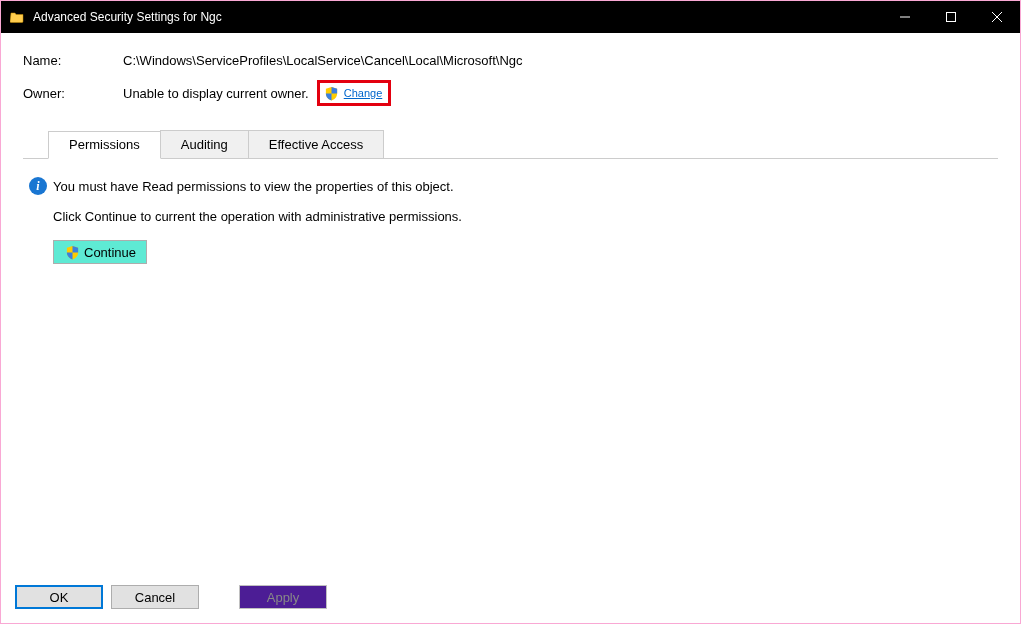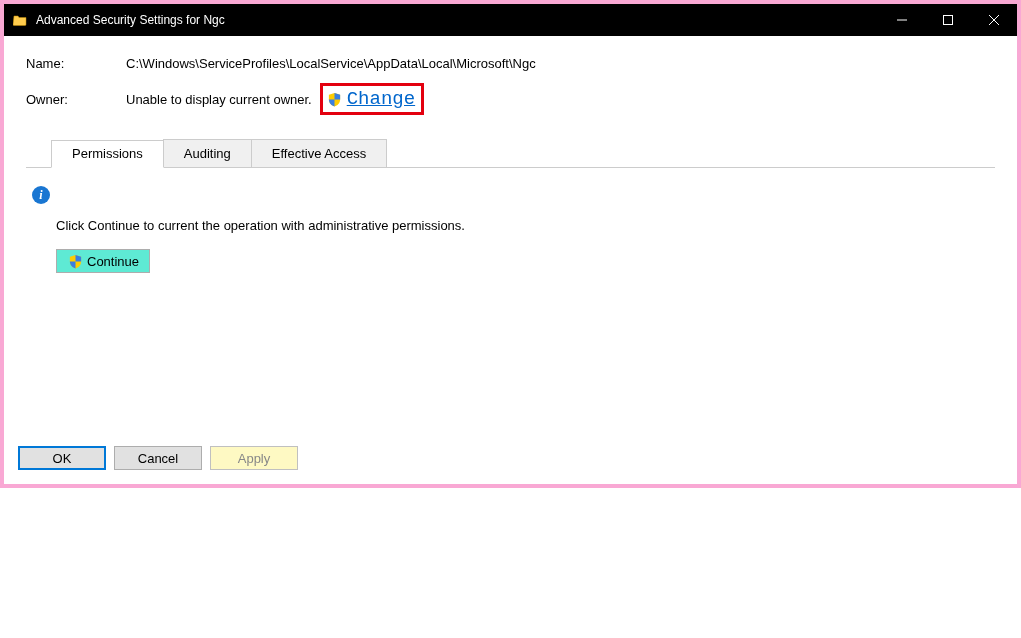--- a/index.html
+++ b/index.html
@@ -1,41 +1,41 @@
 <!DOCTYPE html>
 <html><head>
   <meta charset="utf-8">
   <style>
     * { margin: 0; padding: 0; box-sizing: border-box; font-family: "Segoe UI", Tahoma, sans-serif; }
     body { background: #fff; }
-    .window { width: 1021px; height: 488px; border: 4px solid #f9a8d4; display: flex; flex-direction: column; background: #fff; }
+    .window { width: 1021px; height: 624px; border: 1px solid #f9a8d4; display: flex; flex-direction: column; background: #fff; }
     .titlebar { height: 32px; background: #000; color: #fff; display: flex; align-items: center; padding-left: 8px; }
     .titlebar-icon { width: 16px; height: 16px; margin-right: 8px; display:flex;align-items:center;justify-content:center; }
     .titlebar-title { font-size: 12px; flex: 1; }
     .titlebar-controls { display: flex; height: 100%; }
     .titlebar-btn { width: 46px; height: 100%; display: flex; align-items: center; justify-content: center; color: #fff; cursor: pointer; }
     .content { padding: 20px 22px 0 22px; flex:1; display:flex; flex-direction:column; }
     .row { display: flex; align-items: center; margin-bottom: 12px; font-size: 13px; }
     .field-label { width: 100px; }
     .field-value { display: flex; align-items: center; gap: 8px; }
     .highlight-box { border: 3px solid #e3000f; padding: 2px 6px 2px 4px; display:flex; align-items:center; gap:4px;}
-    .link { color: #0066cc; text-decoration: underline; cursor: pointer; font-size: 19px; font-family: Liberation Mono, monospace; }
+    .link { color: #0066cc; text-decoration: underline; cursor: pointer; font-size: 11px; }
     .shield-mini { width: 16px; height: 16px; display:inline-flex;align-items:center;justify-content:center; }
     .tabs { display: flex; border-bottom: 1px solid #ccc; margin-top: 12px; position: relative; padding-left: 25px; }
     .tab { padding: 6px 20px; font-size: 13px; background: #f0f0f0; border: 1px solid #ccc; border-bottom: none; margin-right: -1px; cursor: pointer; position: relative; }
     .tab.active { background: #fff; border-bottom: 1px solid #fff; z-index:2; top: 1px; padding-top:5px;}
     .tab-body { padding: 18px 6px; font-size: 13px; flex:1; }
     .info-line { display: flex; align-items: center; gap: 6px; margin-bottom: 14px; }
     .info-icon { width: 18px; height: 18px; border-radius: 50%; background: #1976d2; color: #fff; display: flex; align-items: center; justify-content: center; font-size: 12px; font-style: italic; font-family: Georgia, serif; font-weight: bold; }
     .instr { margin-left: 24px; margin-bottom: 16px; }
     .btn { display:inline-flex; align-items:center; gap:4px; padding: 3px 10px; font-size: 13px; border: 1px solid #adadad; background: #5eead4; cursor: pointer; margin-left:24px;}
     .footer { padding: 10px 14px 14px; display:flex; gap:8px; border-top: none;}
     .footer-btn { width: 88px; height: 24px; font-size: 13px; border: 1px solid #adadad; background: #e1e1e1; cursor: pointer; }
     .footer-btn.default { border: 2px solid #0078d7; }
-    .footer-btn:disabled { color: #888; background: #fef9c3; border-color:#c0c0c0; cursor: default; }
+    .footer-btn:disabled { color: #888; background: #4c1d95; border-color:#c0c0c0; cursor: default; margin-left: 32px; }
     svg { display:block; }
   </style>
 </head>
 <body>
 
 <div class="window">
 
   <div class="titlebar">
     <span class="titlebar-icon">
       <svg width="14" height="14" viewBox="0 0 14 14">
@@ -60,21 +60,21 @@
             <line x1="10" y1="0" x2="0" y2="10" stroke="#fff" stroke-width="1"></line>
           </svg>
       </div>
     </div>
   </div>
 
   <div class="content">
 
     <div class="row">
       <div class="field-label">Name:</div>
-      <div class="field-value">C:\Windows\ServiceProfiles\LocalService\AppData\Local\Microsoft\Ngc</div>
+      <div class="field-value">C:\Windows\ServiceProfiles\LocalService\Cancel\Local\Microsoft\Ngc</div>
     </div>
 
     <div class="row">
       <div class="field-label">Owner:</div>
       <div class="field-value">
         <span>Unable to display current owner.</span>
         <span class="highlight-box">
           <span class="shield-mini">
             <svg width="15" height="15" viewBox="0 0 16 16">
                 <path d="M8 1 L14 3 V8 C14 12 11 14.5 8 15.5 C5 14.5 2 12 2 8 V3 Z" fill="#ffcc00"></path>
@@ -89,20 +89,21 @@
 
     <div class="tabs">
       <div class="tab active"><span>Permissions</span></div>
       <div class="tab"><span>Auditing</span></div>
       <div class="tab"><span>Effective Access</span></div>
     </div>
 
     <div class="tab-body">
       <div class="info-line">
         <span class="info-icon">i</span>
+        <span>You must have Read permissions to view the properties of this object.</span>
       </div>
       <div class="instr">Click Continue to current the operation with administrative permissions.</div>
       <button class="btn">
         <span class="shield-mini">
           <svg width="15" height="15" viewBox="0 0 16 16">
               <path d="M8 1 L14 3 V8 C14 12 11 14.5 8 15.5 C5 14.5 2 12 2 8 V3 Z" fill="#ffcc00"></path>
               <path d="M8 1 L14 3 V8 L8 8 Z" fill="#3a7fe0"></path>
               <path d="M2 8 H8 V15.5 C5 14.5 2 12 2 8 Z" fill="#3a7fe0"></path>
             </svg>
         </span>

